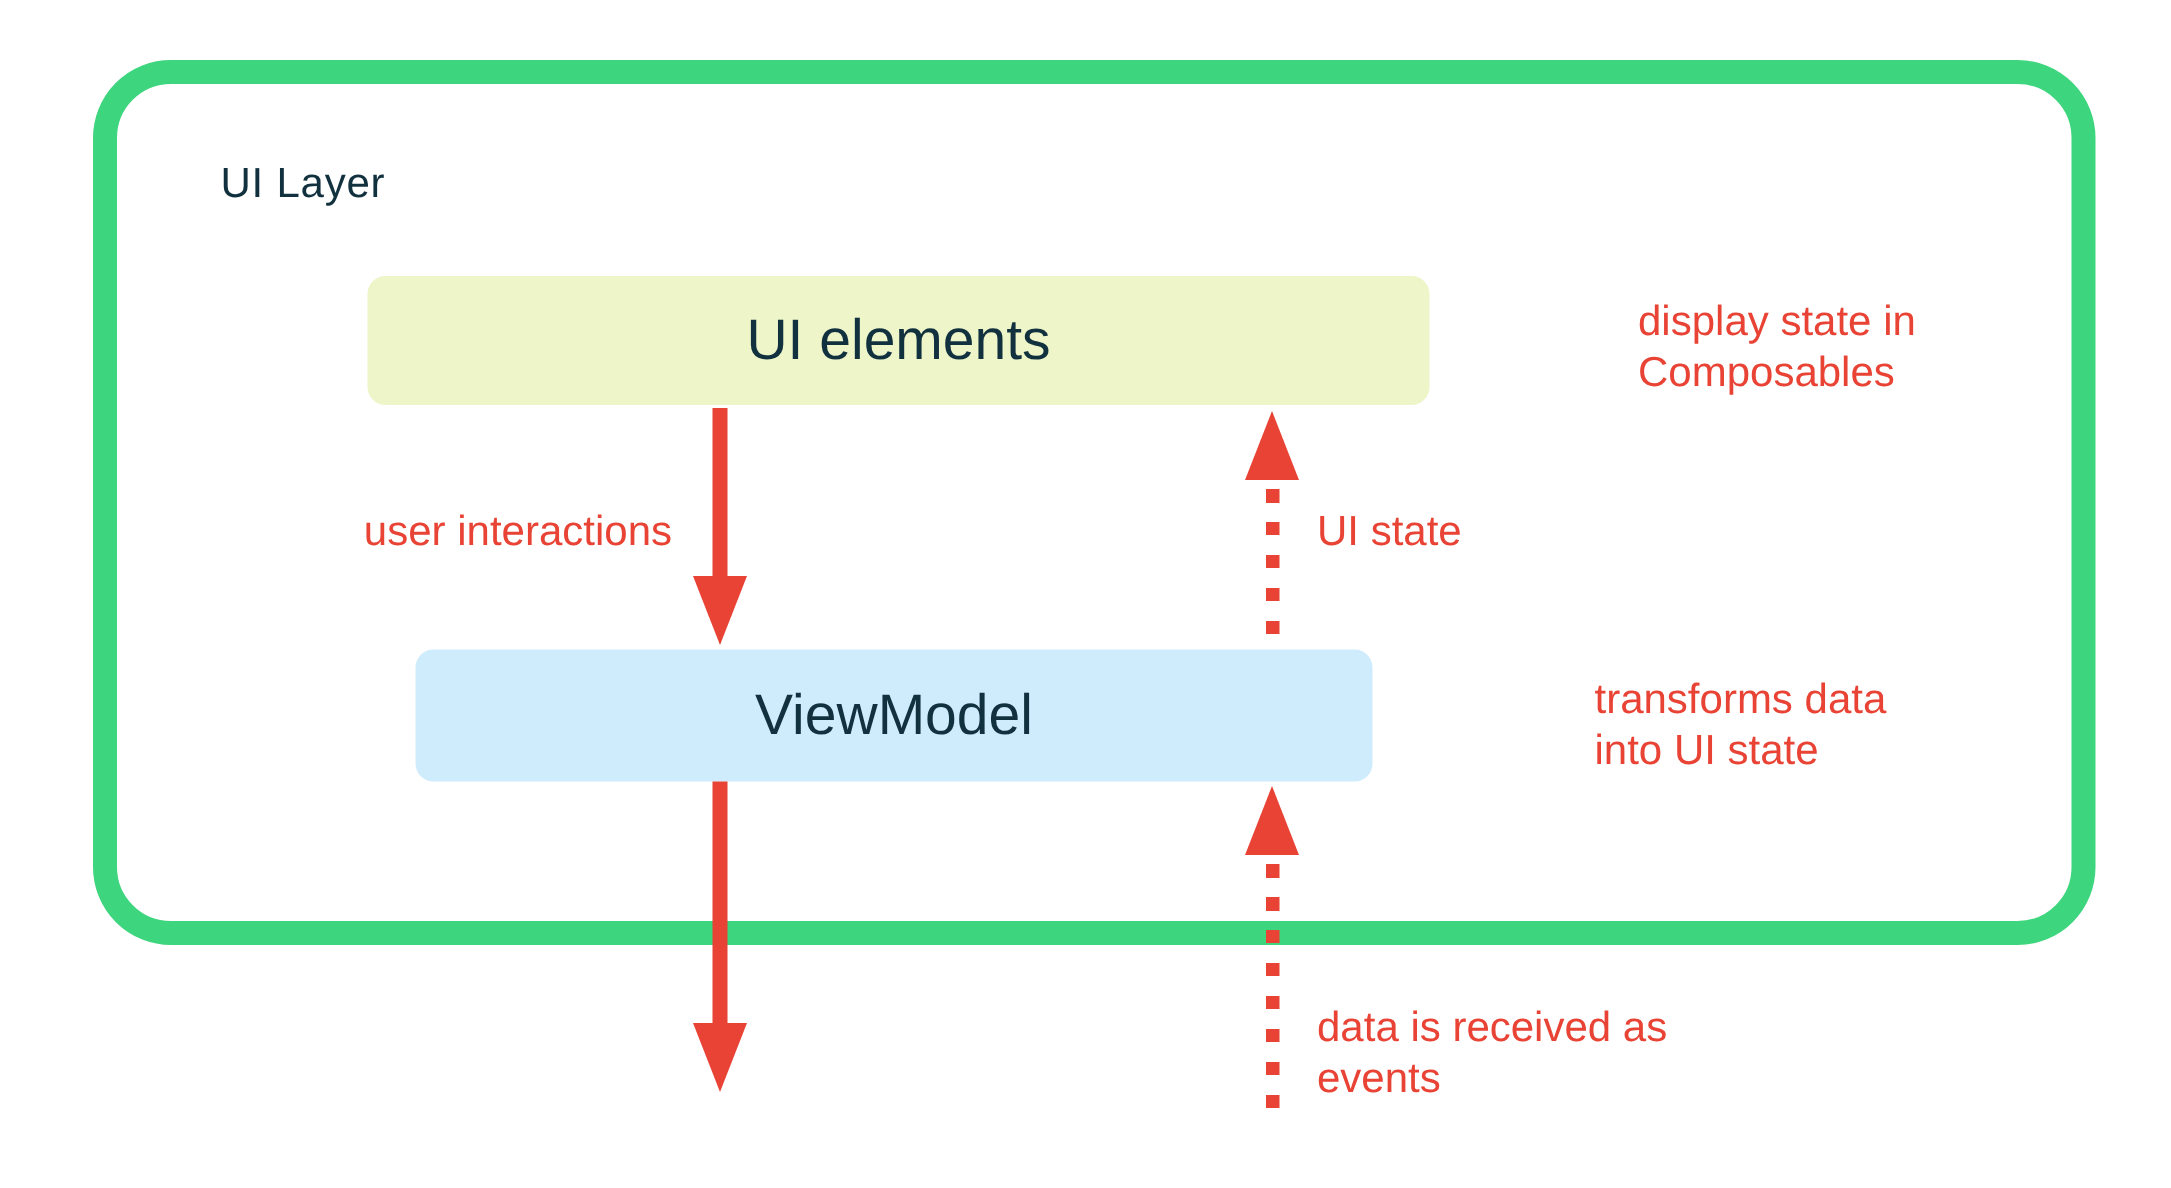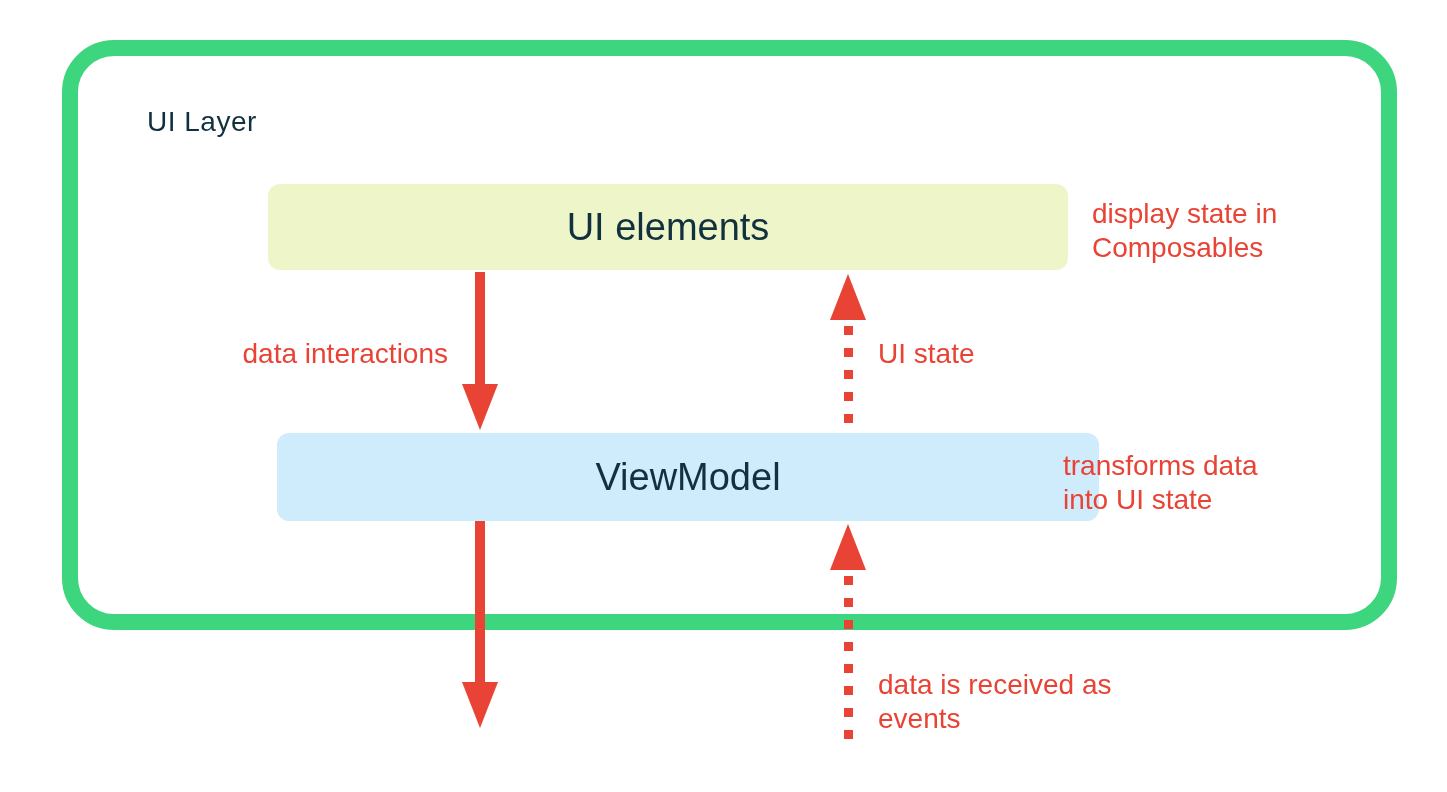--- a/index.html
+++ b/index.html
@@ -43,30 +43,30 @@
   .node-box {
     position: absolute;
     border-radius: 12px;
     display: flex;
     align-items: center;
     justify-content: center;
     font-size: 38px;
     color: var(--navy, #12313f);
   }
   .node-ui-elements {
-    left: 268px;
+    left: 245px;
     top: 184px;
-    width: 800px;
+    width: 708px;
     height: 86px;
     background: var(--yellow_box, #edf5c9);
   }
   .node-viewmodel {
     left: 277px;
     top: 433px;
-    width: 822px;
+    width: 638px;
     height: 88px;
     background: var(--blue_box, #cfecfc);
   }
 
   
   .red-note {
     position: absolute;
     color: var(--red, #e84334);
     font-size: 28px;
     line-height: 34px;
@@ -117,21 +117,21 @@
   </div>
 
   <div class="red-note" style="left:1092px; top:197px; width:232px;">display state in Composables</div>
 
   <div class="red-note" style="left:1063px; top:449px; width:242px;">transforms data into UI state</div>
 
   <div>
     <div class="shaft-solid" style="left:475px; top:272px; height:112px;"></div>
     <div class="head head-down" style="left:462px; top:384px;"></div>
   </div>
-  <div class="red-note" style="left:180px; top:337px; width:268px; text-align:right;">data interactions</div>
+  <div class="red-note" style="left:180px; top:337px; width:268px; text-align:right;">user interactions</div>
 
   <div>
     <div class="head head-up" style="left:830px; top:274px;"></div>
     <div class="shaft-dotted" style="left:844px; top:326px; height:106px;"></div>
   </div>
   <div class="red-note" style="left:878px; top:337px; width:200px;">UI state</div>
 
   <div>
     <div class="shaft-solid" style="left:475px; top:521px; height:161px;"></div>
     <div class="head head-down" style="left:462px; top:682px;"></div>

